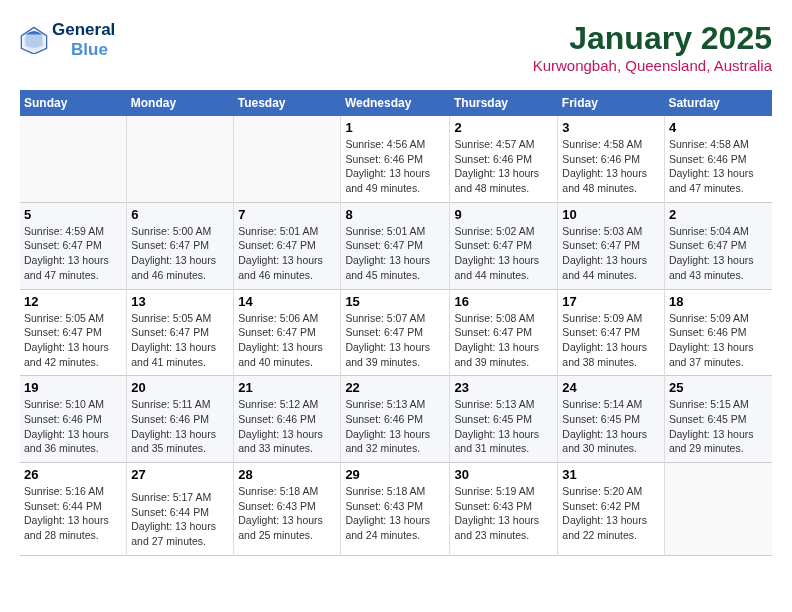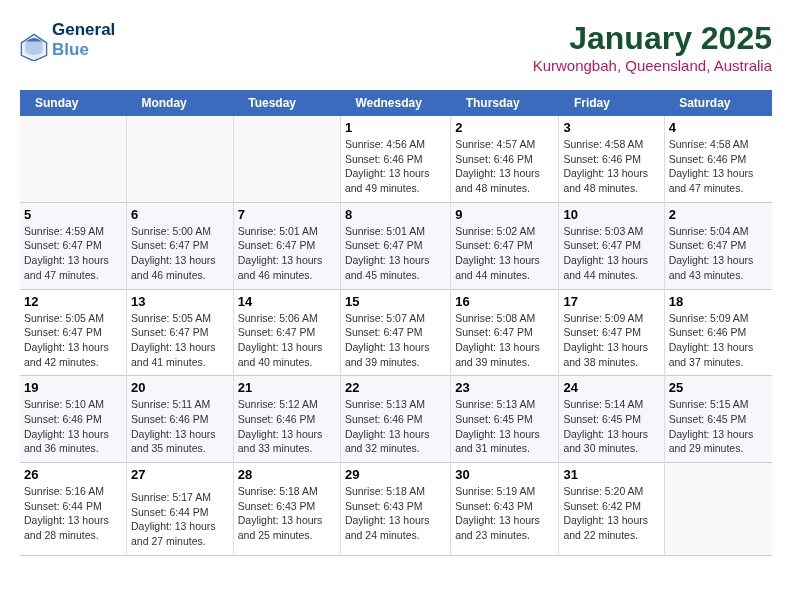--- a/index.html
+++ b/index.html
@@ -11,21 +11,21 @@
       padding: 20px;
     }
     .header {
       display: flex;
       align-items: flex-start;
       justify-content: space-between;
       margin-bottom: 16px;
     }
     .logo {
       display: flex;
-      align-items: flex-end;
+      align-items: center;
     }
     .logo-icon {
       width: 28px;
       height: 28px;
       margin-right: 4px;
     }
     .title-block {
       text-align: right;
     }
     .month-year {
@@ -40,21 +40,21 @@
     table {
       width: 100%;
       border-collapse: collapse;
       font-size: 11px;
     }
     thead tr {
       background: #3a6bbf;
       color: #fff;
     }
     thead th {
-      padding: 6px 15px;
+      padding: 6px 4px;
       text-align: left;
       font-size: 12px;
       font-weight: bold;
     }
     tbody tr {
       border-bottom: 1px solid #ccc;
     }
     tbody td {
       padding: 4px 4px 6px 4px;
       vertical-align: top;
@@ -86,21 +86,21 @@
     <svg class="logo-icon" viewBox="0 0 40 40">
       <rect x="0" y="0" width="40" height="40" fill="none"></rect>
       <polygon points="20,5 35,15 35,30 20,38 5,30 5,15" fill="#3a6bbf" opacity="0.15"></polygon>
       <polygon points="20,2 38,14 38,32 20,40 2,32 2,14" fill="none" stroke="#3a6bbf" stroke-width="2"></polygon>
       <path d="M8 12 Q20 2 32 12" fill="#3a6bbf" stroke="none"></path>
       <path d="M8 12 Q20 8 32 12 L32 28 Q20 35 8 28 Z" fill="#4a90d9" opacity="0.3"></path>
     </svg>
     <div>
       <div style="font-size:17px;font-weight:bold;color:#003366;line-height:1.2">
         <span>General</span><br>
-        <span style="color:#4a90d9;">Blue</span>
+        <span style="color:#4a90d9;margin-left:19px;">Blue</span>
       </div>
     </div>
   </div>
   <div class="title-block">
     <div class="month-year">January 2025</div>
     <div class="location">Kurwongbah, Queensland, Australia</div>
   </div>
 </div>
 
 <table>

